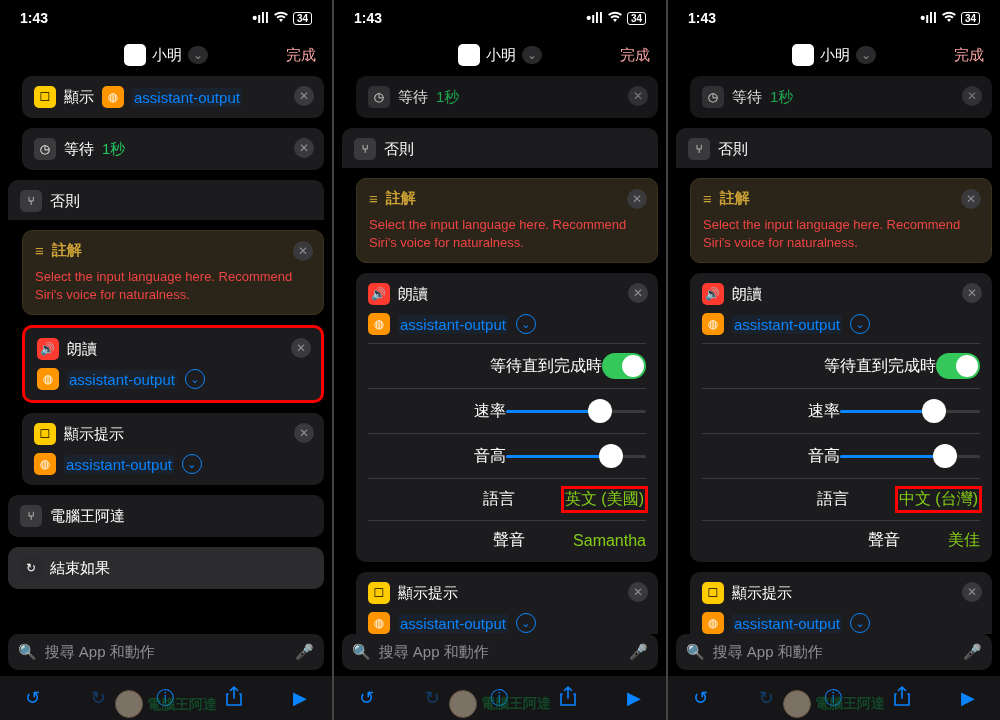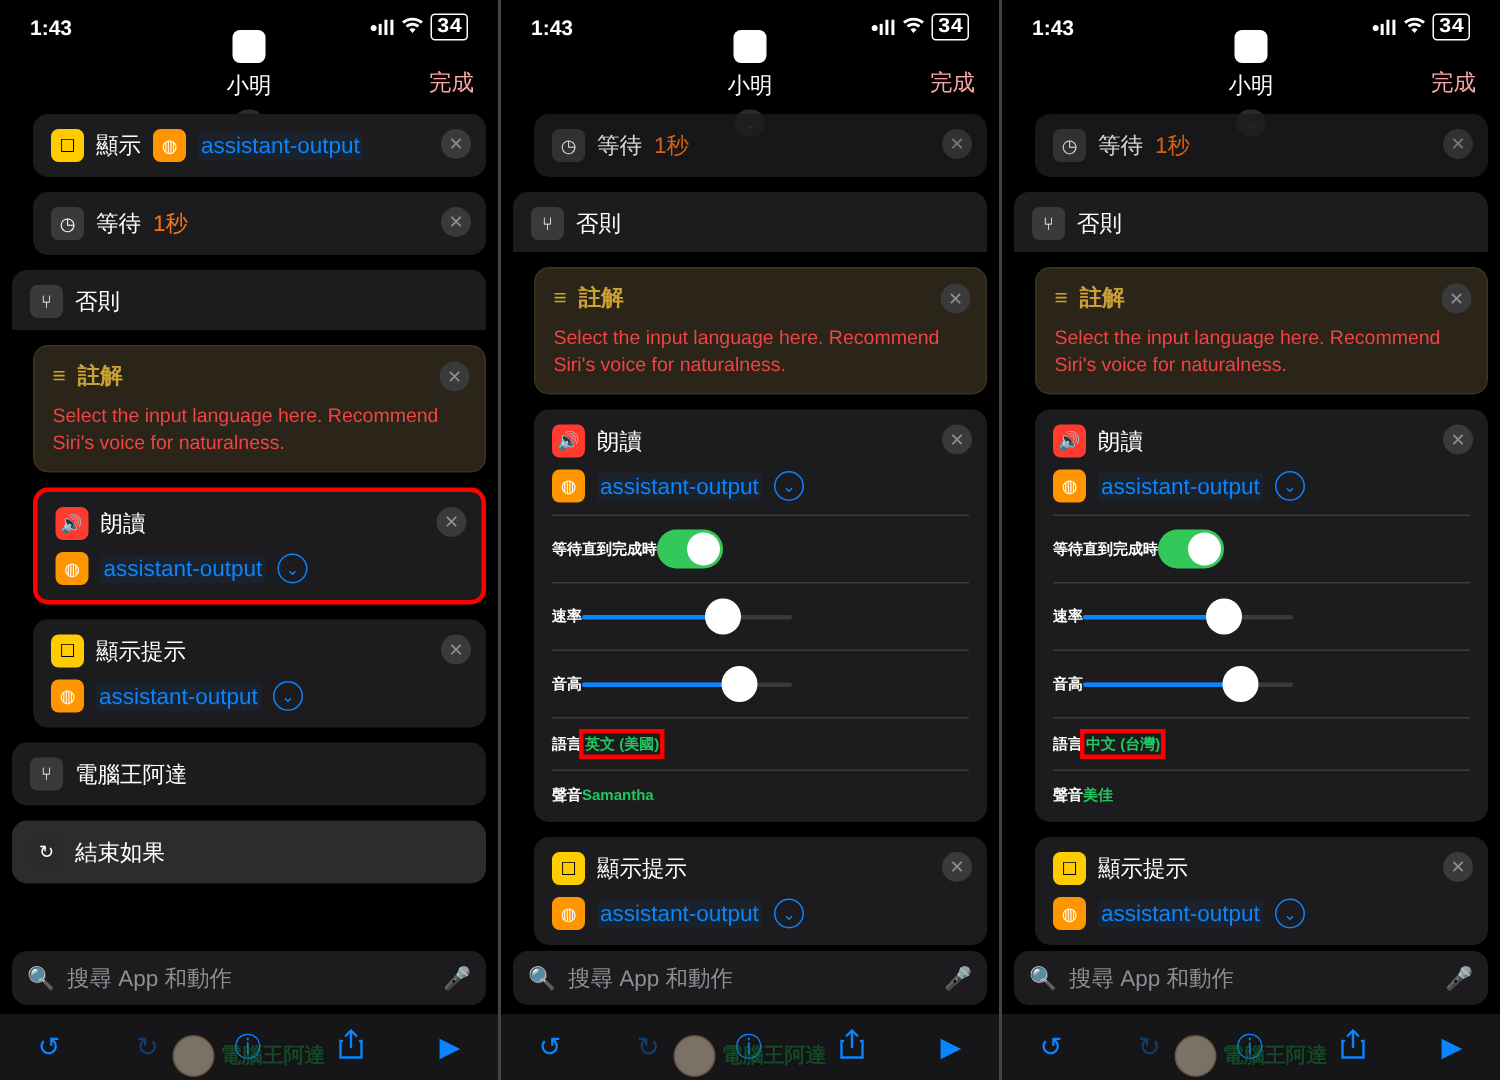--- a/index.html
+++ b/index.html
@@ -26,33 +26,33 @@
     display: flex;
     align-items: center;
     justify-content: space-between;
     padding: 16px 20px;
     color: #fff;
     font-size: 14px;
     font-weight: 600;
   }
   .status-right { display: flex; align-items: center; gap: 4px; }
   .battery-box {
-    border: 1px solid #fff; border-radius: 3px; font-size: 14px;
-    padding: 0 3px; font-weight: 700; font-family: Liberation Mono, monospace;
+    border: 1px solid #fff; border-radius: 3px; font-size: 10px;
+    padding: 0 3px; font-weight: 700;
   }
   .navbar {
     height: 38px;
     display: flex;
     align-items: center;
     justify-content: center;
     position: relative;
   }
   .nav-title {
     display: flex; align-items: center; gap: 6px;
-    color: #fff; font-size: 15px; font-weight: 500; flex-direction: column;
+    color: #fff; font-size: 15px; font-weight: 500;
   }
   .nav-title .chev { color: #888; font-size: 12px; padding: 2px 5px; background:#2a2a2c; border-radius:10px;}
   .nav-icon {
     width: 22px; height: 22px; border-radius: 5px;
     background: #fff; display: flex; align-items: center; justify-content: center;
     font-size: 13px;
   }
   .nav-done {
     position: absolute; right: 16px; color: #fca5a5; font-size: 15px; font-weight:500;
   }
@@ -97,26 +97,26 @@
   .close-dot {
     position: absolute; right: 10px; top: 10px;
     width: 20px; height: 20px; border-radius: 50%;
     background: #3a3a3c; color:#8e8e93;
     display:flex; align-items:center; justify-content:center;
     font-size:12px;
   }
   .comment-header { display:flex; gap:8px; color:#cba135; font-size:15px; font-weight:600; align-items:center;}
   .comment-body { color:#ef4444; font-size:13px; line-height:1.4; margin-top:8px; }
   .param-row {
-    display:flex; justify-content:flex-start; align-items:center;
+    display:flex; justify-content:flex-end; align-items:center;
     padding: 9px 0; border-top: 0.5px solid #3a3a3c;
-    color:#fff; font-size:10px;font-weight:bold;
+    color:#fff; font-size:16px;
   }
   .param-row:first-of-type { border-top:none; }
-  .param-link { color:#22c55e; }
+  .param-link { color:#84cc16;margin-left:48px; }
   .toggle {
     width: 44px; height: 26px; border-radius: 13px;
     background: #3a3a3c; position:relative;
   }
   .toggle.on { background:#34c759; }
   .toggle .knob {
     width:22px; height:22px; border-radius:50%; background:#fff;
     position:absolute; top:2px; right:2px;
   }
   .toggle:not(.on) .knob { left:2px; right:auto; }
@@ -147,21 +147,21 @@
   .watermark {
     position:absolute; left:50%; transform:translateX(-50%); bottom:2px;
     display:flex; align-items:center; gap:4px; opacity:0.45; z-index:2;
     pointer-events:none;
   }
   .wm-face {
     width:28px; height:28px; border-radius:50%; background:#f6e0c0;
     border:1px solid #c9a070;
   }
   .wm-text { font-size:14px; color:#15803d; font-weight:700; text-shadow:0 0 2px #000;}
-  .wait-sec { color:#f97316; }
+  .wait-sec { color:#22c55e; }
 </style>
 </head>
 <body>
 
 <div class="phone">
   <div class="statusbar">
     <span>1:43</span>
     <span class="status-right">
       <span>•ıll</span>
       <span>

